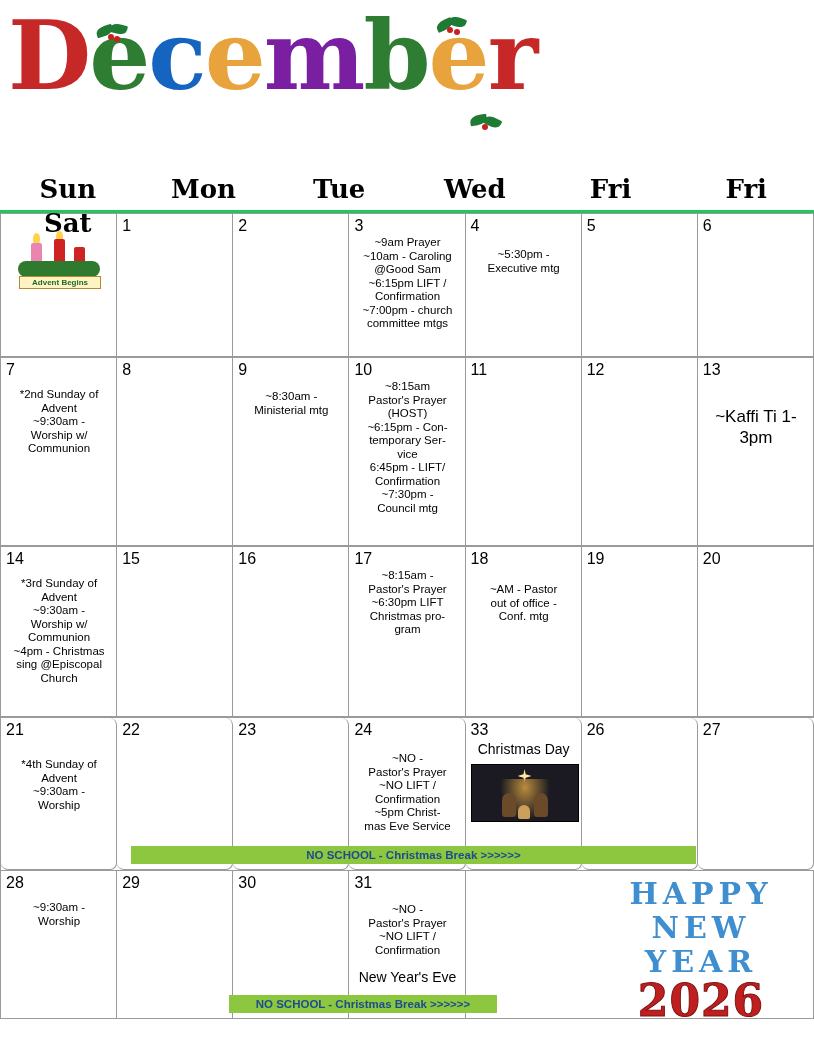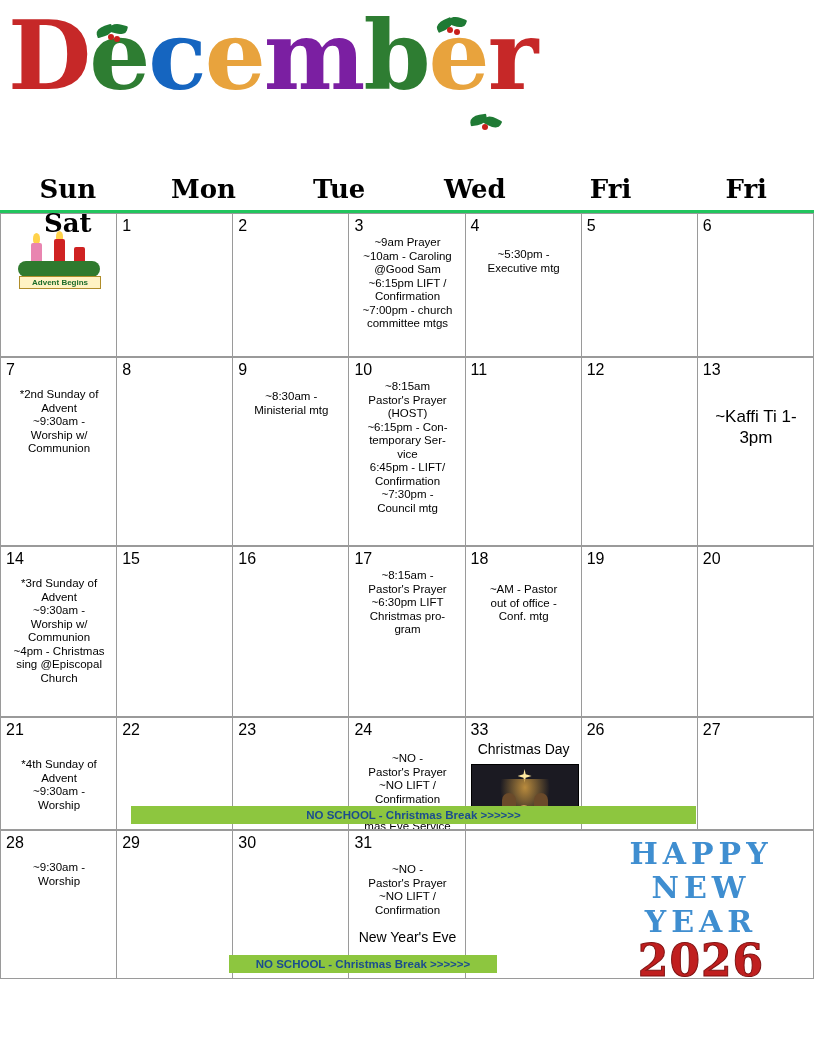--- a/index.html
+++ b/index.html
@@ -100,21 +100,21 @@
     position: relative;
     border-right: 1px solid #9a9a9a;
     border-bottom: 1px solid #9a9a9a;
     box-sizing: border-box;
     padding: 3px 4px 2px 5px;
     overflow: hidden;
   }
   .r1 .cell { height: 143px; }
   .r2 .cell { height: 188px; }
   .r3 .cell { height: 170px; }
-  .r4 .cell { height: 112px; }
+  .r4 .cell { height: 152px; border-radius: 7px; }
   .r5 .cell { height: 148px; }
 
   .daynum {
     font-size: 16px;
     line-height: 17px;
     font-family: "Liberation Sans", sans-serif;
   }
   .events {
     font-size: 11.5px;
     line-height: 13.5px;

